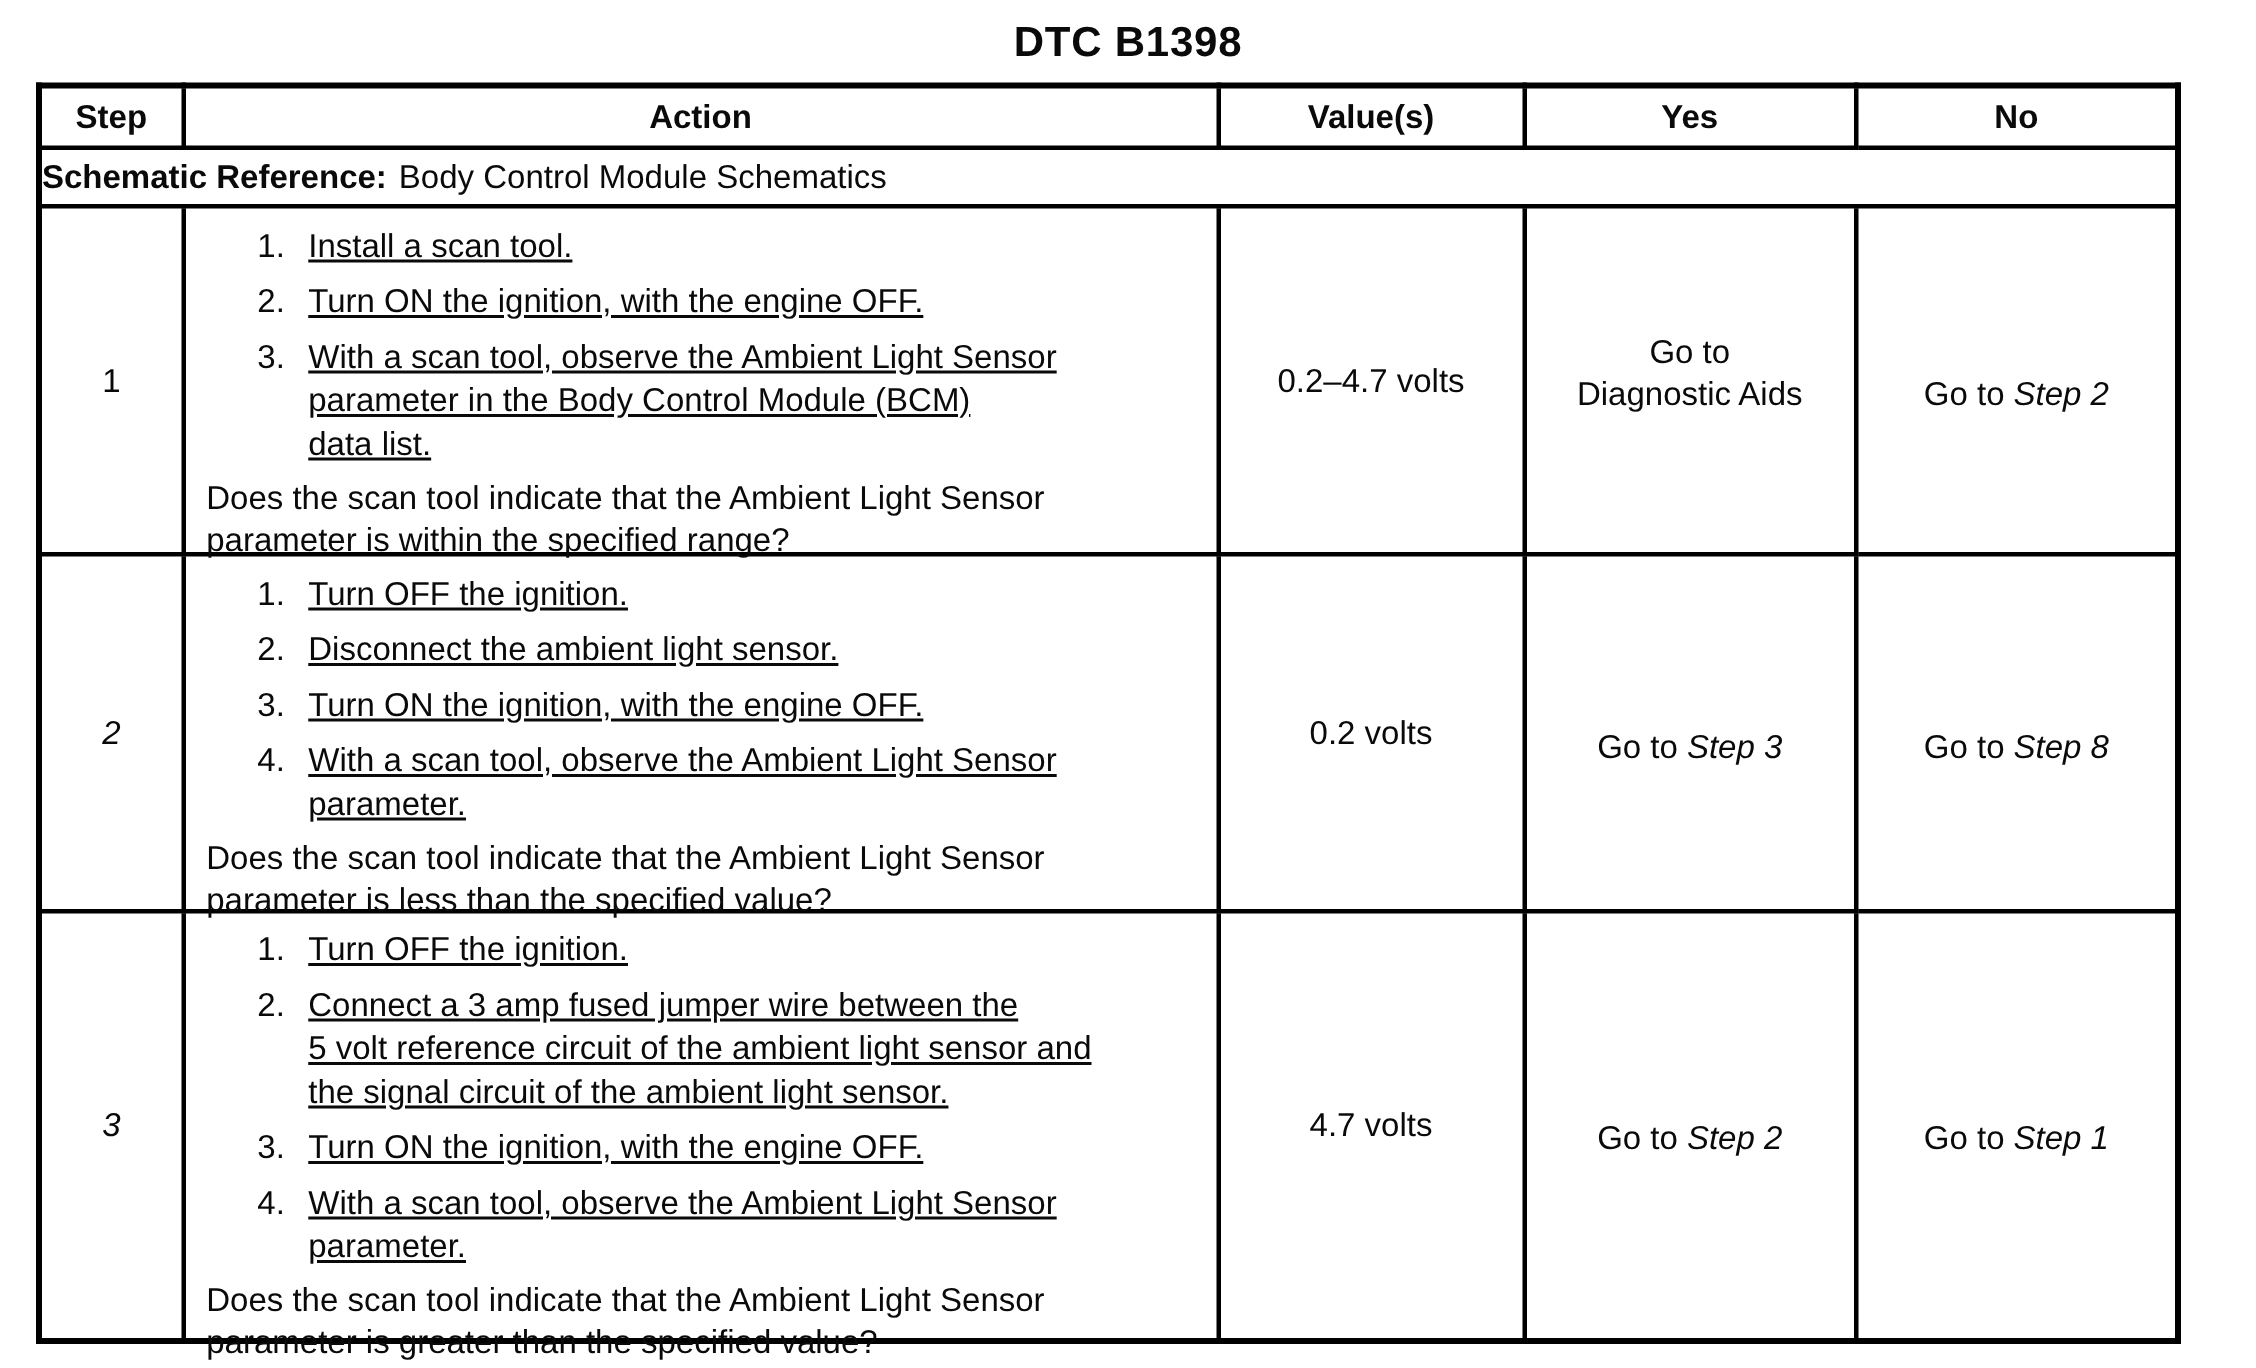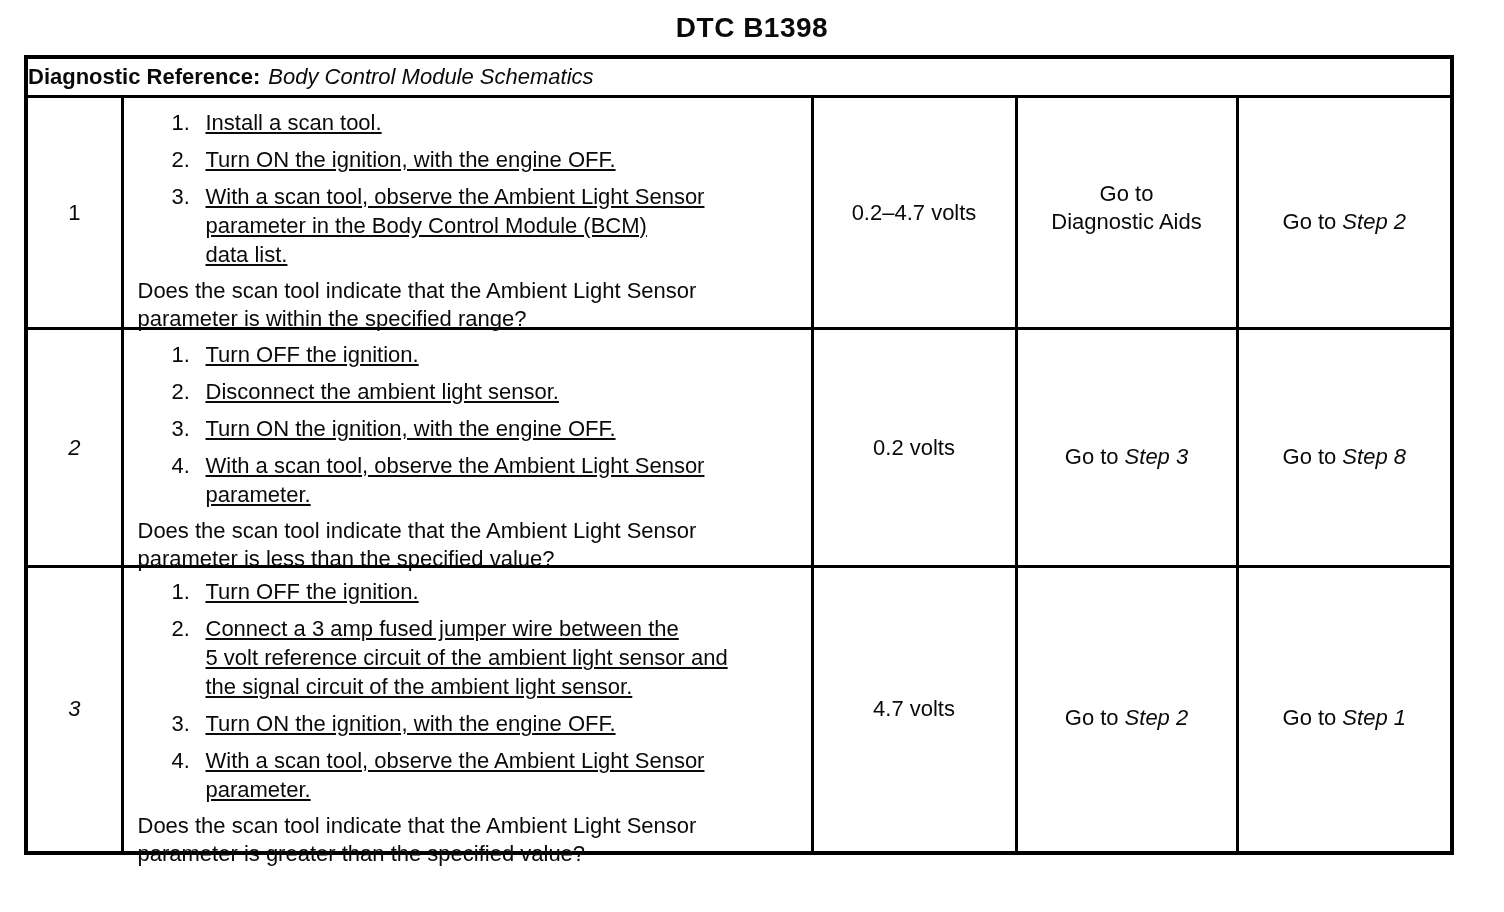--- a/index.html
+++ b/index.html
@@ -50,21 +50,21 @@
     font-weight: bold;
     text-align: center;
     font-size: 22px;
   }
   td.schematic-cell {
     height: 36px;
     padding: 2px 14px;
     text-align: left;
   }
   .schem-label { font-weight: bold; }
-  .schem-value { font-style: italic; margin-left: 8px; }
+  .schem-value { margin-left: 8px; }
 
   td.step-cell {
     text-align: center;
     vertical-align: middle;
     font-size: 22px;
   }
   .it { font-style: italic; text-align: center; }
 
   td.action-cell { vertical-align: top; }
   .action-flex {
@@ -132,24 +132,31 @@
   <table class="dtc">
     <colgroup>
       <col style="width:96px">
       <col style="width:690px">
       <col style="width:204px">
       <col style="width:221px">
       <col style="width:215px">
     </colgroup>
 
     <tbody>
+        <tr>
+      <th class="col-head">Step</th>
+      <th class="col-head">Action</th>
+      <th class="col-head">Value(s)</th>
+      <th class="col-head">Yes</th>
+      <th class="col-head">No</th>
+    </tr>
 
     <tr>
       <td class="schematic-cell" colspan="5">
-        <span class="schem-label">Diagnostic Reference:</span><span class="schem-value">Body Control Module Schematics</span>
+        <span class="schem-label">Schematic Reference:</span><span class="schem-value">Body Control Module Schematics</span>
       </td>
     </tr>
 
     <tr class="r1">
       <td class="step-cell">1</td>
       <td class="action-cell">
         <div class="action-flex h-r1">
           <ol class="actions">
             <li>Install a scan tool.</li>
             <li>Turn ON the ignition, with the engine OFF.</li>

